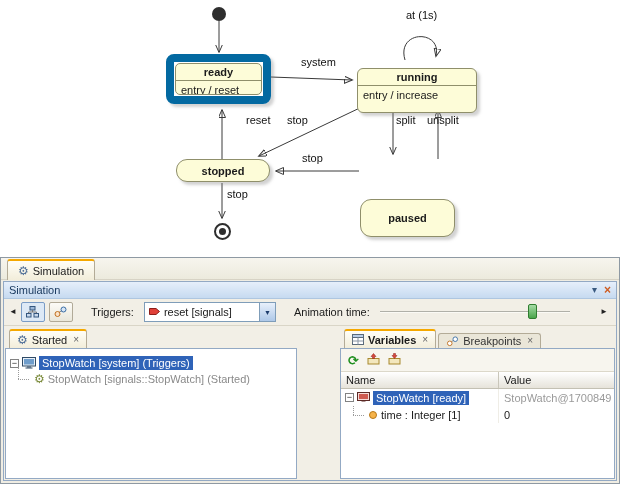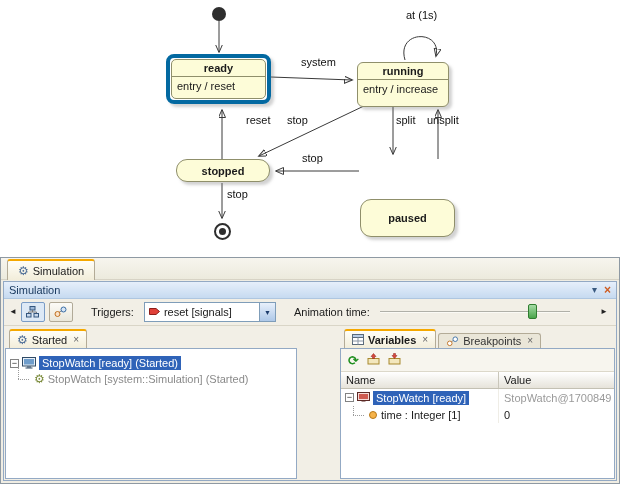--- a/index.html
+++ b/index.html
@@ -16,24 +16,24 @@
   .final-node { position:absolute; left:214px; top:223px; width:17px; height:17px; border:2px solid #2e2e2e; border-radius:50%;
                 display:flex; align-items:center; justify-content:center; background:#fff; }
   .final-dot { width:7px; height:7px; border-radius:50%; background:#2e2e2e; }
 
   .state { background:#fdfcd8; border:1px solid #8f8f6b; border-radius:6px; overflow:hidden;
            box-shadow:3px 3px 3px rgba(125,125,125,.35); }
   .state .state-name { font-weight:bold; text-align:center; padding:2px 0; border-bottom:1px solid #8f8f6b; }
   .state .state-body { padding:3px 5px; }
   .state.simple { display:flex; align-items:center; justify-content:center; font-weight:bold; border-radius:11px; }
 
-  .state-sel { position:absolute; left:166px; top:54px; width:105px; height:50px; border:4px solid #0369a1;
+  .state-sel { position:absolute; left:166px; top:54px; width:105px; height:50px; border:8px solid #0369a1;
                border-radius:8px; padding:1px; box-shadow:3px 3px 3px rgba(125,125,125,.35); }
   .state.ready   { width:100%; height:100%; box-shadow:none; border-radius:5px; }
-  .state.running { position:absolute; left:357px; top:62px; width:92px; height:45px; }
+  .state.running { position:absolute; left:357px; top:68px; width:120px; height:45px; }
   .state.stopped { position:absolute; left:176px; top:159px; width:94px;  height:23px; }
   .state.paused  { position:absolute; left:360px; top:159px; width:95px;  height:38px;margin-top:40px; }
 
   
   .sim-window { position:absolute; left:0; top:257px; width:620px; height:227px; border:1px solid #8e99a3; background:#f0ede3; }
   .main-tabstrip { position:relative; height:22px; background:linear-gradient(#f7f5ee,#eceadd); border-bottom:1px solid #d7d3c5; }
   .main-tab { position:absolute; left:6px; top:1px; height:21px; display:flex; align-items:center; gap:4px; padding:0 10px;
               background:linear-gradient(#fffef7,#f2edda); border:1px solid #b3ab97; border-bottom:none;
               border-top:2px solid #f5a800; border-radius:3px 3px 0 0; }
   .gear { font-size:12px; color:#4d6d96; line-height:1; }
@@ -234,26 +234,26 @@
             <div class="tree-row">
               <span class="exp">−</span>
               <span class="tree-icon">
                 <svg width="14" height="12" viewBox="0 0 14 12">
                   <rect x="0.5" y="0.5" width="13" height="8.5" fill="#e8f0f8" stroke="#2f4a66"></rect>
                   <rect x="2" y="2" width="10" height="5.5" fill="#6f9dcb"></rect>
                   <rect x="5" y="9.5" width="4" height="1" fill="#2f4a66"></rect>
                   <rect x="3.5" y="10.5" width="7" height="1" fill="#2f4a66"></rect>
                 </svg>
               </span>
-              <span class="sel">StopWatch [ready] (Started)</span>
+              <span class="sel">StopWatch [system] (Triggers)</span>
             </div>
             <div class="tree-row">
               <span class="tconn"></span>
               <span class="tree-icon gear" style="color:#7a8a3a; font-size:12px;">⚙</span>
-              <span class="gray">StopWatch [system::Simulation] (Started)</span>
+              <span class="gray">StopWatch [signals::StopWatch] (Started)</span>
             </div>
           </div>
         </div>
 
         <div class="pane right">
           <div class="sub-tabs">
             <div class="sub-tab">
               <svg width="12" height="11" viewBox="0 0 12 11">
                 <rect x="0.5" y="0.5" width="11" height="10" fill="#fff" stroke="#5a6a7a"></rect>
                 <rect x="0.5" y="0.5" width="11" height="3" fill="#b9cde6" stroke="#5a6a7a"></rect>

